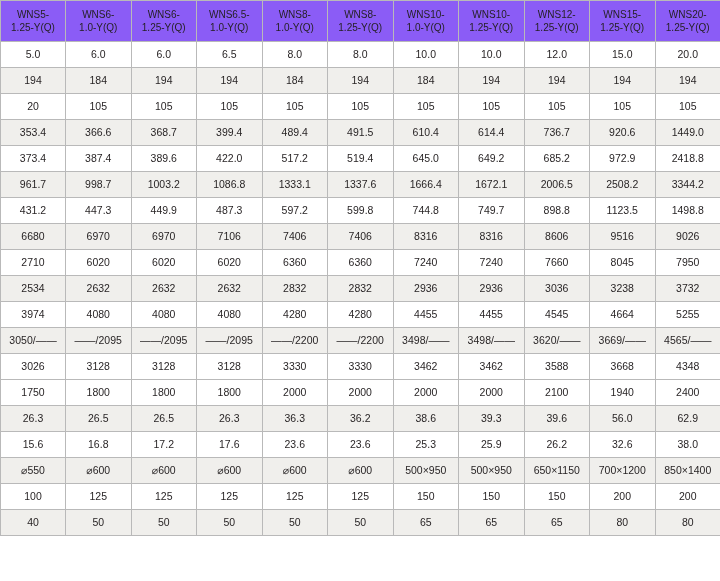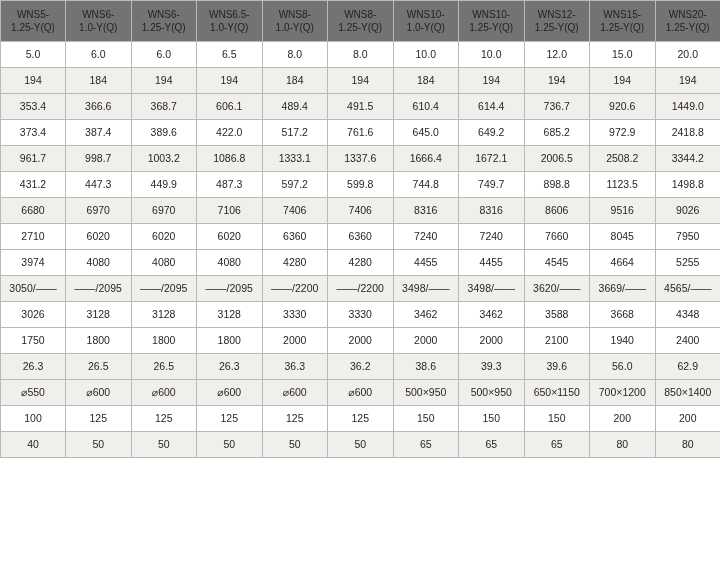--- a/index.html
+++ b/index.html
@@ -35,21 +35,21 @@
     vertical-align: middle;
     font-size: 10.5px;
     line-height: 1.15;
     padding: 0;
     height: 25px;
     color: #231f20;
     white-space: nowrap;
     overflow: hidden;
   }
   table.spec thead th {
-    background: #737373;
+    background: #8b5cf6;
     font-size: 10px;
     font-weight: normal;
     height: 36px;
     padding: 2px 1px;
     line-height: 1.35;
   }
   table.spec thead th .l1 { display: block; }
   table.spec thead th .l2 { display: block; }
   table.spec tbody tr.odd td { background: #f0efec; }
   table.spec tbody tr.even td { background: #ffffff; }
@@ -141,40 +141,53 @@
           <td>194</td>
           <td>194</td>
           <td>184</td>
           <td>194</td>
           <td>184</td>
           <td>194</td>
           <td>194</td>
           <td>194</td>
           <td>194</td>
         </tr>
+        <tr class="even">
+          <td>20</td>
+          <td>105</td>
+          <td>105</td>
+          <td>105</td>
+          <td>105</td>
+          <td>105</td>
+          <td>105</td>
+          <td>105</td>
+          <td>105</td>
+          <td>105</td>
+          <td>105</td>
+        </tr>
         <tr class="odd">
           <td>353.4</td>
           <td>366.6</td>
           <td>368.7</td>
-          <td>606.1</td>
+          <td>399.4</td>
           <td>489.4</td>
           <td>491.5</td>
           <td>610.4</td>
           <td>614.4</td>
           <td>736.7</td>
           <td>920.6</td>
           <td>1449.0</td>
         </tr>
         <tr class="even">
           <td>373.4</td>
           <td>387.4</td>
           <td>389.6</td>
           <td>422.0</td>
           <td>517.2</td>
-          <td>761.6</td>
+          <td>519.4</td>
           <td>645.0</td>
           <td>649.2</td>
           <td>685.2</td>
           <td>972.9</td>
           <td>2418.8</td>
         </tr>
         <tr class="odd">
           <td>961.7</td>
           <td>998.7</td>
           <td>1003.2</td>
@@ -219,20 +232,33 @@
           <td>6020</td>
           <td>6020</td>
           <td>6360</td>
           <td>6360</td>
           <td>7240</td>
           <td>7240</td>
           <td>7660</td>
           <td>8045</td>
           <td>7950</td>
         </tr>
+        <tr class="odd">
+          <td>2534</td>
+          <td>2632</td>
+          <td>2632</td>
+          <td>2632</td>
+          <td>2832</td>
+          <td>2832</td>
+          <td>2936</td>
+          <td>2936</td>
+          <td>3036</td>
+          <td>3238</td>
+          <td>3732</td>
+        </tr>
         <tr class="even">
           <td>3974</td>
           <td>4080</td>
           <td>4080</td>
           <td>4080</td>
           <td>4280</td>
           <td>4280</td>
           <td>4455</td>
           <td>4455</td>
           <td>4545</td>
@@ -284,20 +310,33 @@
           <td>26.5</td>
           <td>26.3</td>
           <td>36.3</td>
           <td>36.2</td>
           <td>38.6</td>
           <td>39.3</td>
           <td>39.6</td>
           <td>56.0</td>
           <td>62.9</td>
         </tr>
+        <tr class="even">
+          <td>15.6</td>
+          <td>16.8</td>
+          <td>17.2</td>
+          <td>17.6</td>
+          <td>23.6</td>
+          <td>23.6</td>
+          <td>25.3</td>
+          <td>25.9</td>
+          <td>26.2</td>
+          <td>32.6</td>
+          <td>38.0</td>
+        </tr>
         <tr class="odd">
           <td>⌀550</td>
           <td>⌀600</td>
           <td>⌀600</td>
           <td>⌀600</td>
           <td>⌀600</td>
           <td>⌀600</td>
           <td>500×950</td>
           <td>500×950</td>
           <td>650×1150</td>

